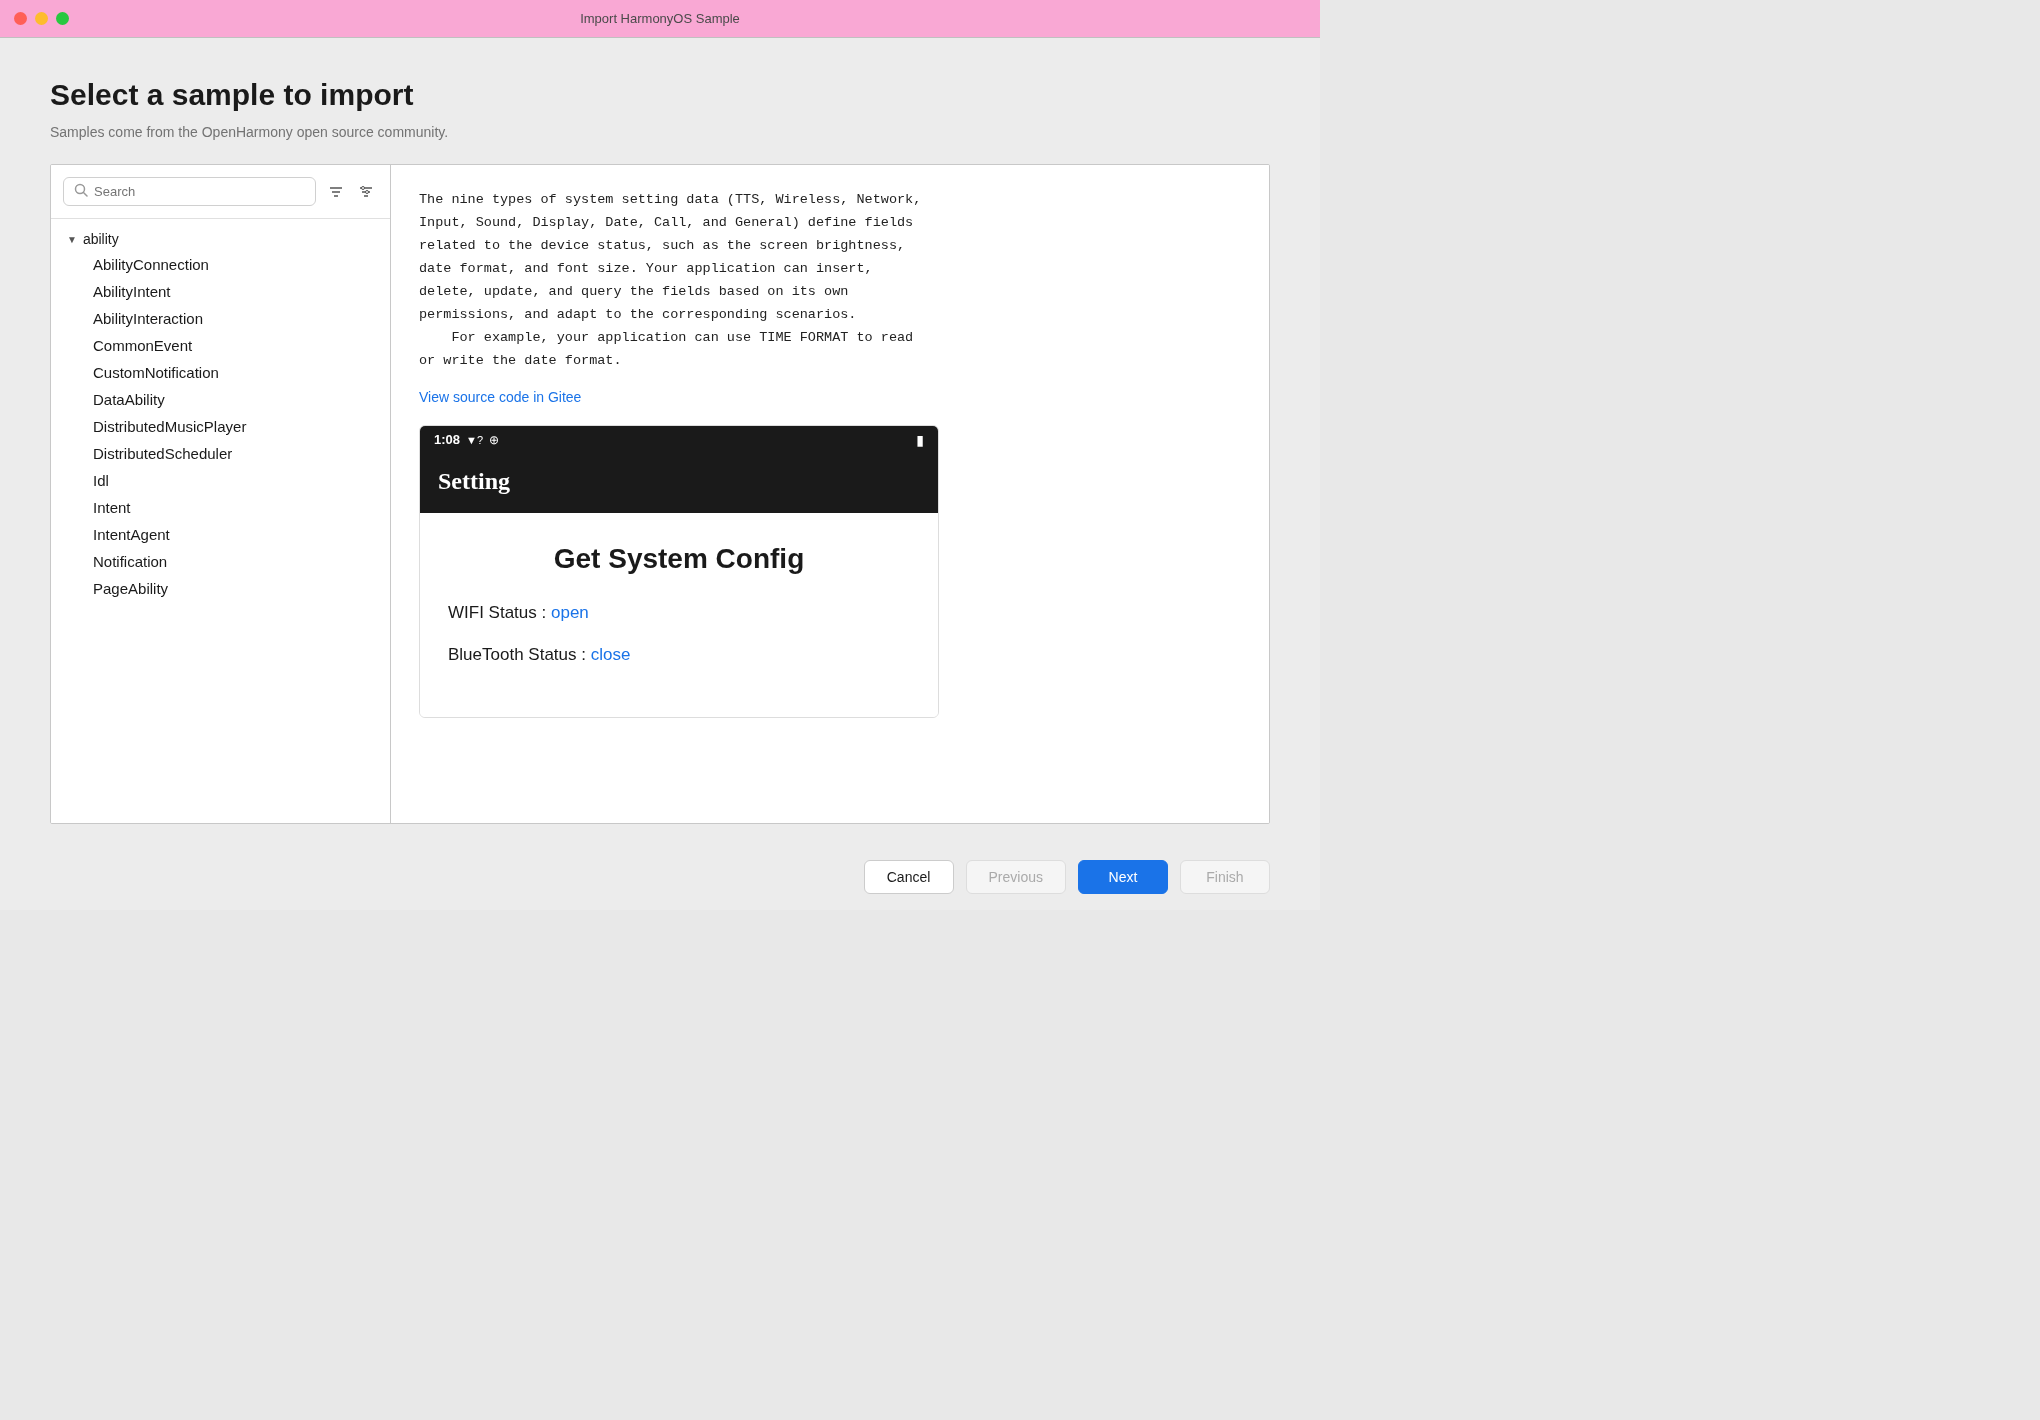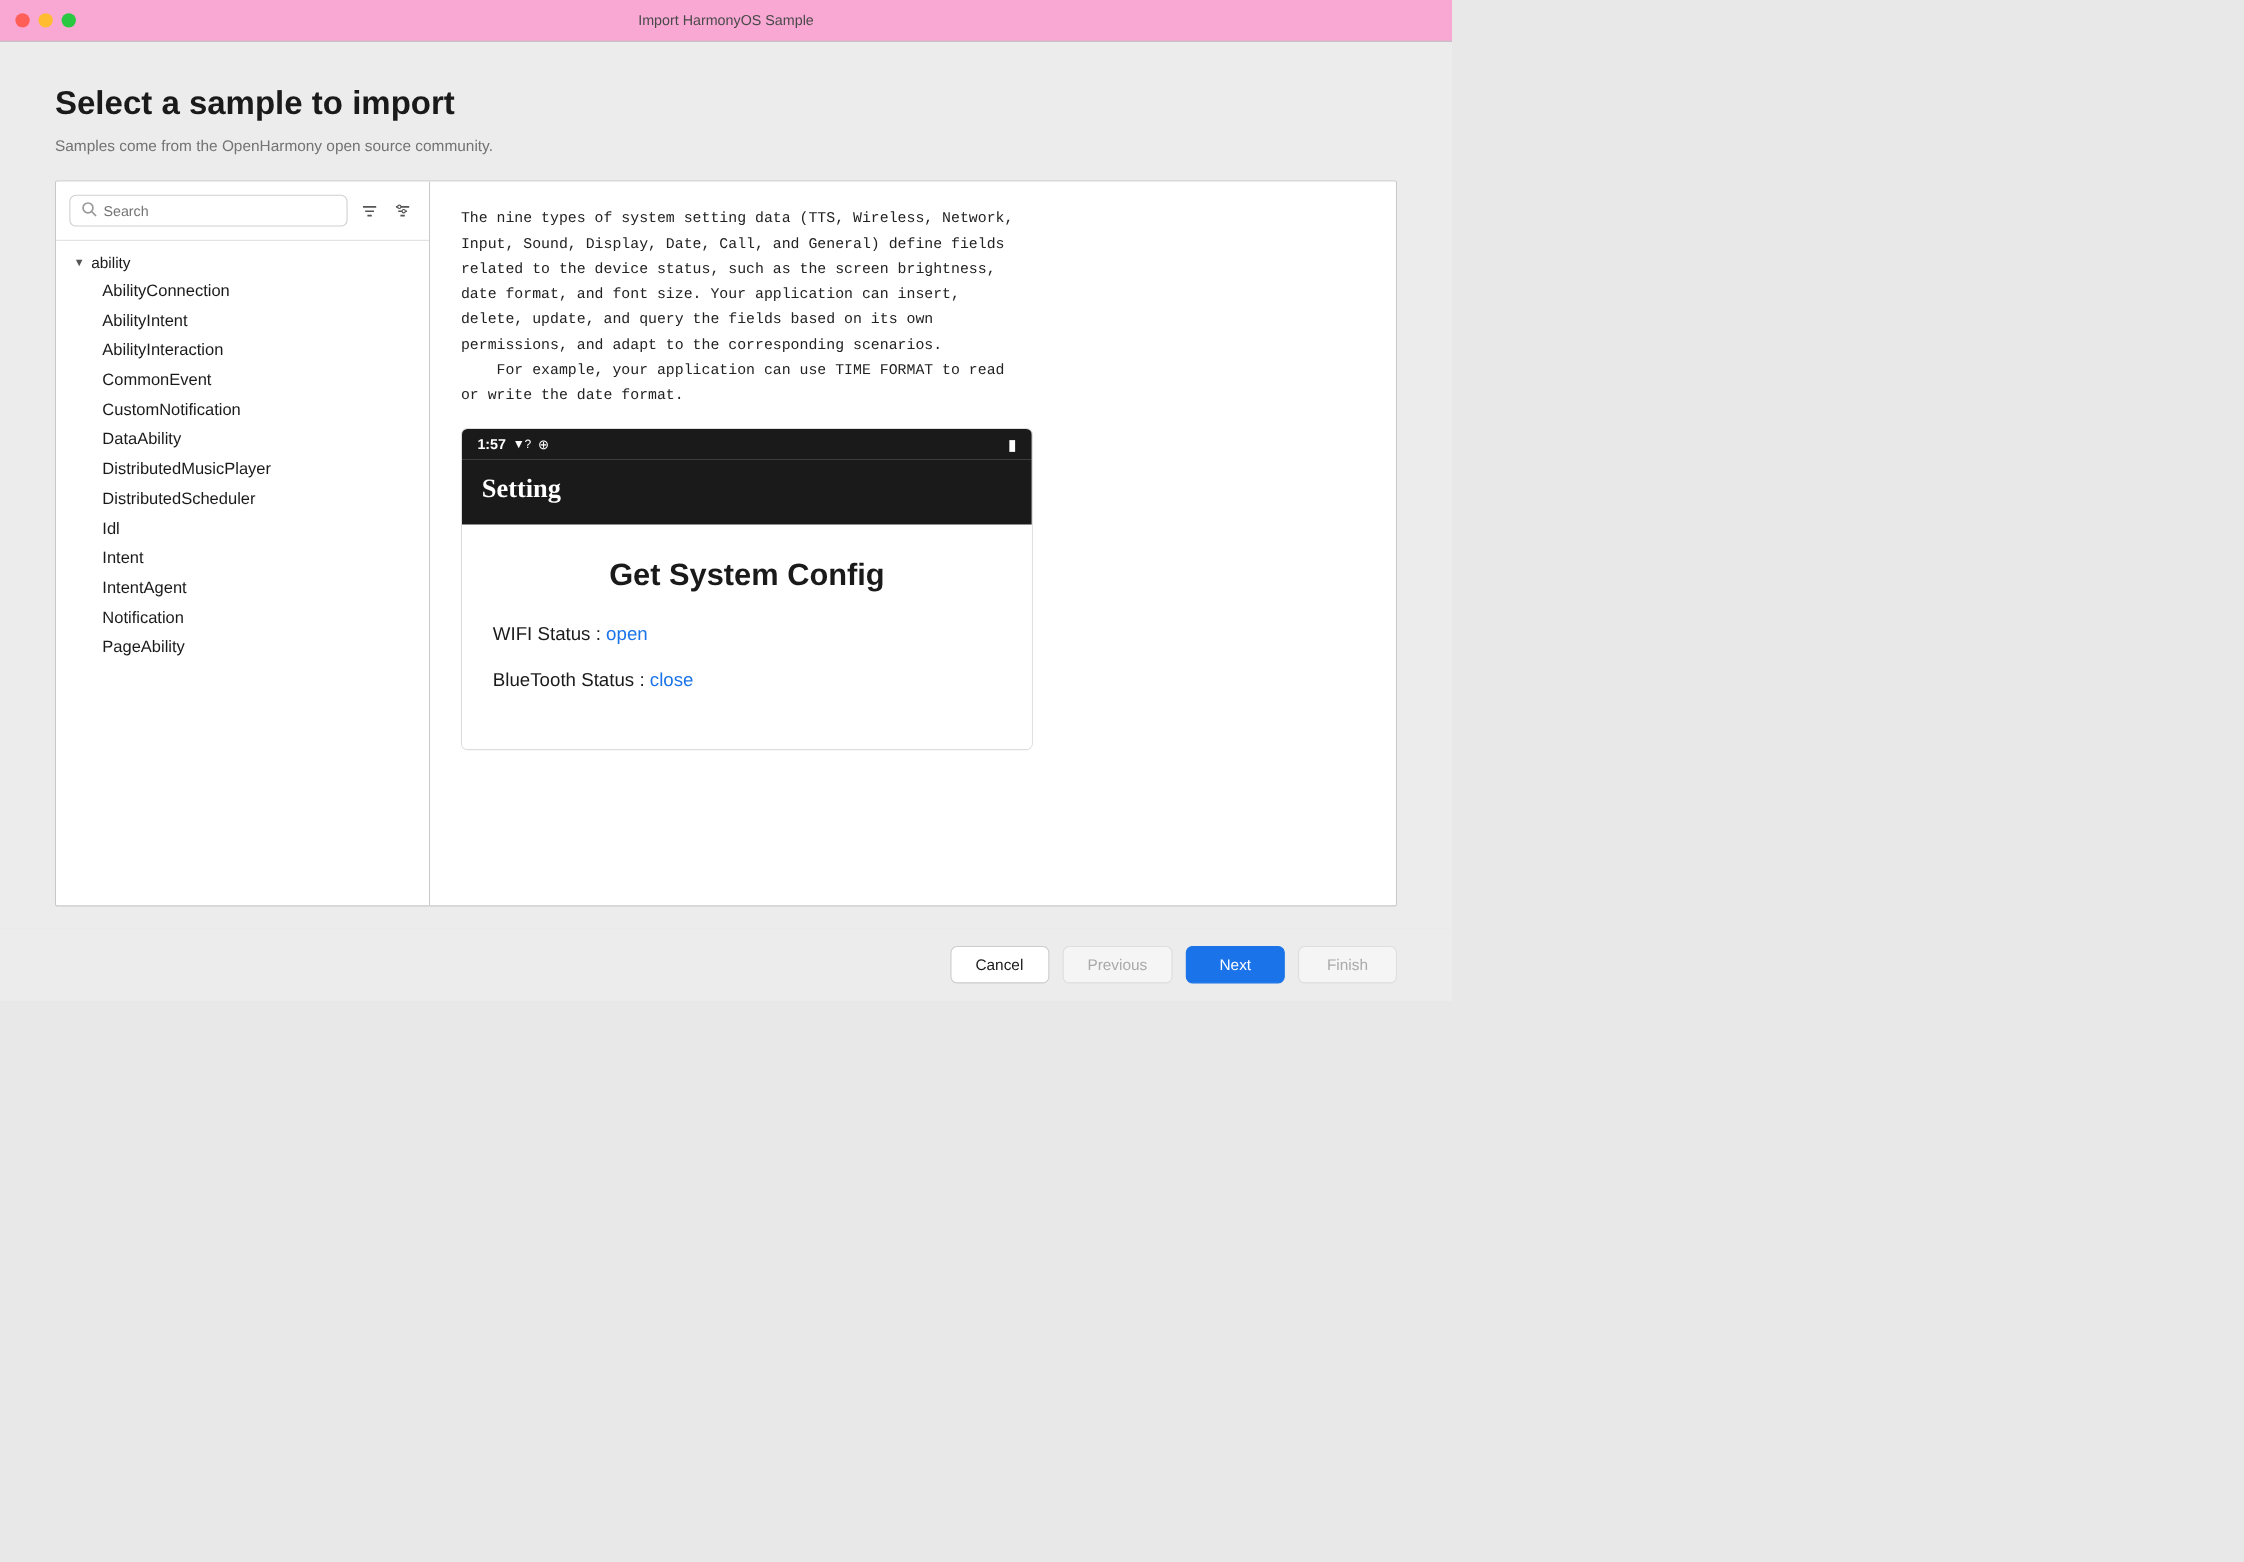--- a/index.html
+++ b/index.html
@@ -379,25 +379,26 @@
 
     <div class="right-panel">
       <pre class="description-text">The nine types of system setting data (TTS, Wireless, Network,
 Input, Sound, Display, Date, Call, and General) define fields
 related to the device status, such as the screen brightness,
 date format, and font size. Your application can insert,
 delete, update, and query the fields based on its own
 permissions, and adapt to the corresponding scenarios.
     For example, your application can use TIME FORMAT to read
 or write the date format.</pre>
+      <a class="view-source-link" href="#">View source code in Gitee</a>
 
       <div class="phone-mockup">
         <div class="phone-statusbar">
           <div class="status-left">
-            <span class="status-time">1:57</span>
+            <span class="status-time">1:08</span>
             <span style="font-size:11px;">▼?</span>
             <span style="font-size:12px;">⊕</span>
           </div>
           <span style="font-size:14px;">▮</span>
         </div>
         <div class="phone-header">
           <span class="phone-header-title">Setting</span>
         </div>
         <div class="phone-body">
           <div class="phone-main-title">Get System Config</div>

